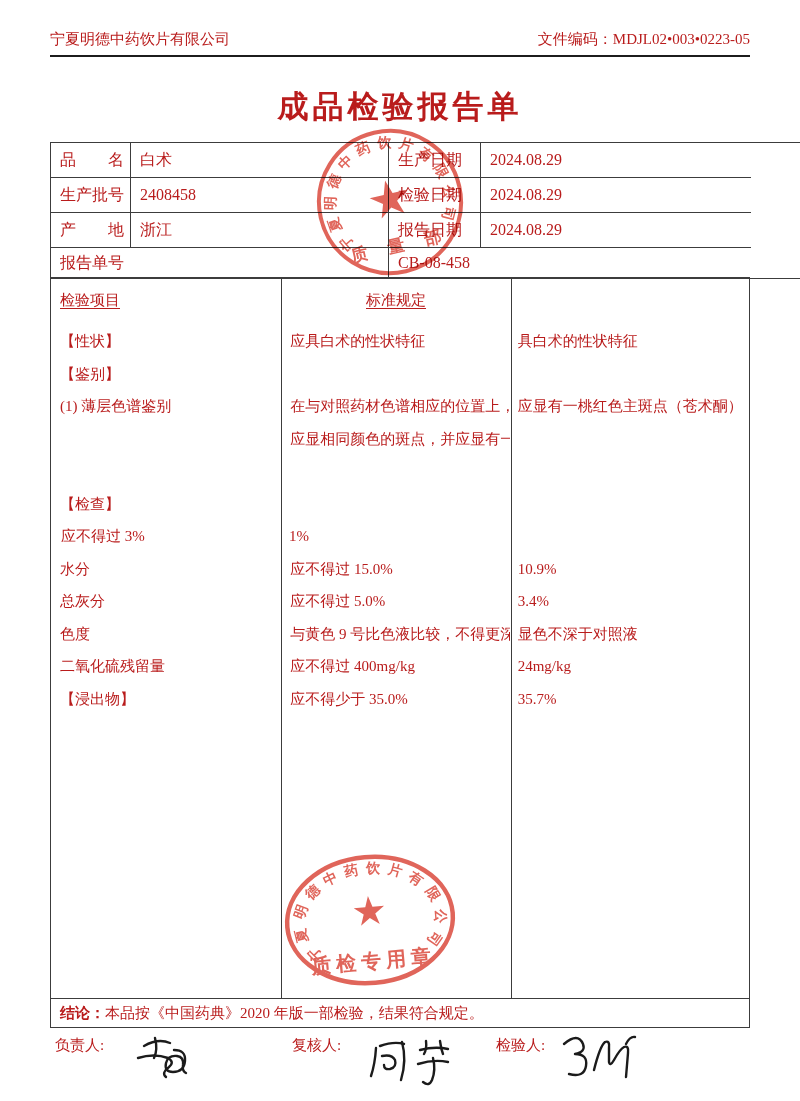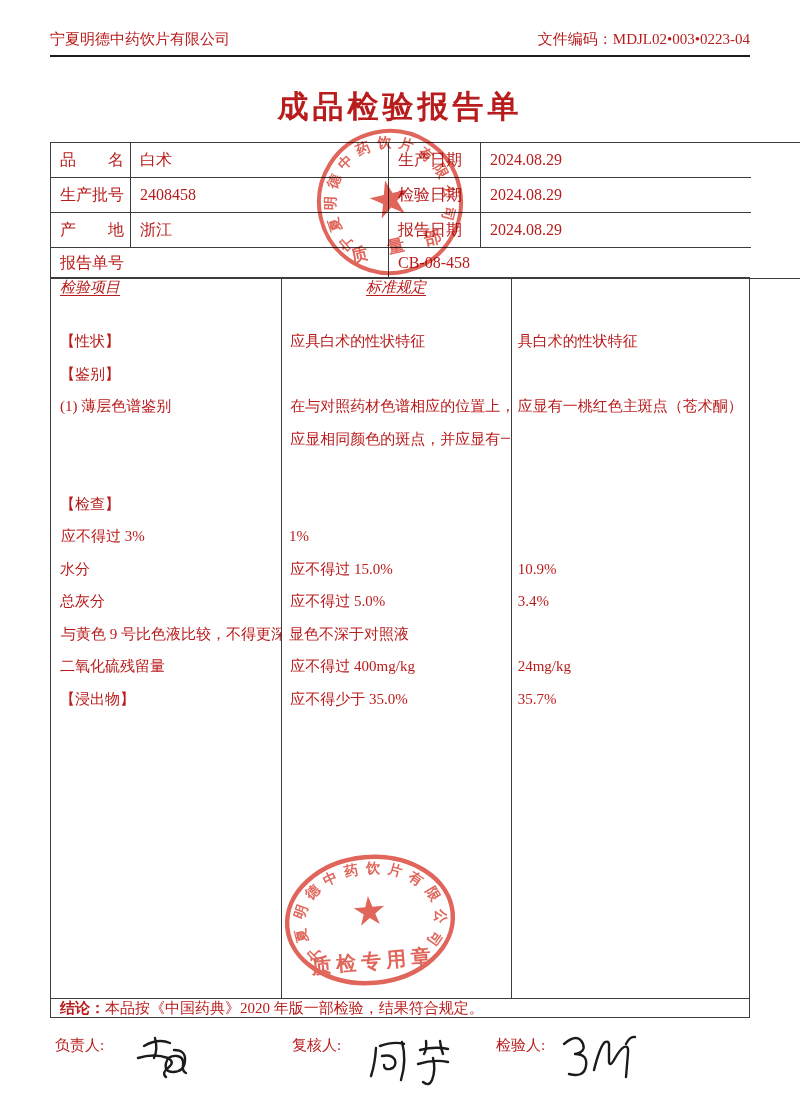--- a/index.html
+++ b/index.html
@@ -39,32 +39,32 @@
   .it-cell.span2a { grid-column:1 / 3; }
   .it-cell.span2b { grid-column:3 / 5; }
   
   .main-table {
     position:absolute; left:50px; top:277px; width:700px; height:721px;
     border:1px solid #3c3c3c; border-bottom:none; font-size:15px;
   }
   .col-divider { position:absolute; top:0; bottom:0; border-left:1px solid #3c3c3c; }
   .col-divider.d1 { left:230px; }
   .col-divider.d2 { left:460px; }
-  .mt-header { display:flex; height:47px;font-style:italic; }
+  .mt-header { display:flex; padding-top:13px; height:47px; }
   .mt-header .h1 { width:230px; padding-left:9px; }
   .mt-header .h2 { width:230px; text-align:center; }
   .mt-header .h3 { width:240px; text-align:center; }
   .mt-header span { text-decoration:underline; text-underline-offset:3px; }
   .mt-row { display:flex; height:32.5px; line-height:32.5px; }
   .mt-row .c1 { width:230px; padding-left:9px; white-space:nowrap; overflow:hidden; }
   .mt-row .c2 { width:230px; padding-left:10px; white-space:nowrap; overflow:hidden; }
   .mt-row .c3 { width:240px; padding-left:8px; white-space:nowrap; overflow:hidden; }
   
   .conclusion-row {
-    position:absolute; left:50px; top:998px; width:700px; height:20px;
+    position:absolute; left:50px; top:998px; width:700px; height:30px;
     border:1px solid #3c3c3c; display:flex; align-items:center;
     padding-left:9px; font-size:15px;
   }
   .conclusion-row .c-label { font-weight:bold; }
   
   .sig-row { position:absolute; left:50px; top:1034px; width:700px; height:60px; font-size:15px; }
   .sig-label { position:absolute; top:2px; }
   .sig-label.l1 { left:5px; }
   .sig-label.l2 { left:242px; }
   .sig-label.l3 { left:446px; }
@@ -76,21 +76,21 @@
   .stamp.stamp-bottom { left:280px; top:850px; transform:rotate(-5deg); }
   .stamp text { font-family:"Liberation Sans","DejaVu Sans",sans-serif; font-weight:bold; }
 </style>
 </head>
 <body>
 
 <div class="page">
 
   <div class="doc-header">
     <span>宁夏明德中药饮片有限公司</span>
-    <span>文件编码：MDJL02•003•0223-04</span>
+    <span>文件编码：MDJL02•003•0223-05</span>
   </div>
   <div class="header-rule"></div>
 
   <div class="doc-title">成品检验报告单</div>
 
   <div class="info-table">
     <div class="it-cell">品　　名</div>
     <div class="it-cell">白术</div>
     <div class="it-cell">生产日期</div>
     <div class="it-cell no-r">2024.08.29</div>
@@ -155,20 +155,21 @@
       <div class="c1">水分</div>
       <div class="c2">应不得过 15.0%</div>
       <div class="c3">10.9%</div>
     </div>
     <div class="mt-row">
       <div class="c1">总灰分</div>
       <div class="c2">应不得过 5.0%</div>
       <div class="c3">3.4%</div>
     </div>
     <div class="mt-row">
+      <div class="c1">色度</div>
       <div class="c2">与黄色 9 号比色液比较，不得更深。</div>
       <div class="c3">显色不深于对照液</div>
     </div>
     <div class="mt-row">
       <div class="c1">二氧化硫残留量</div>
       <div class="c2">应不得过 400mg/kg</div>
       <div class="c3">24mg/kg</div>
     </div>
     <div class="mt-row">
       <div class="c1">【浸出物】</div>

